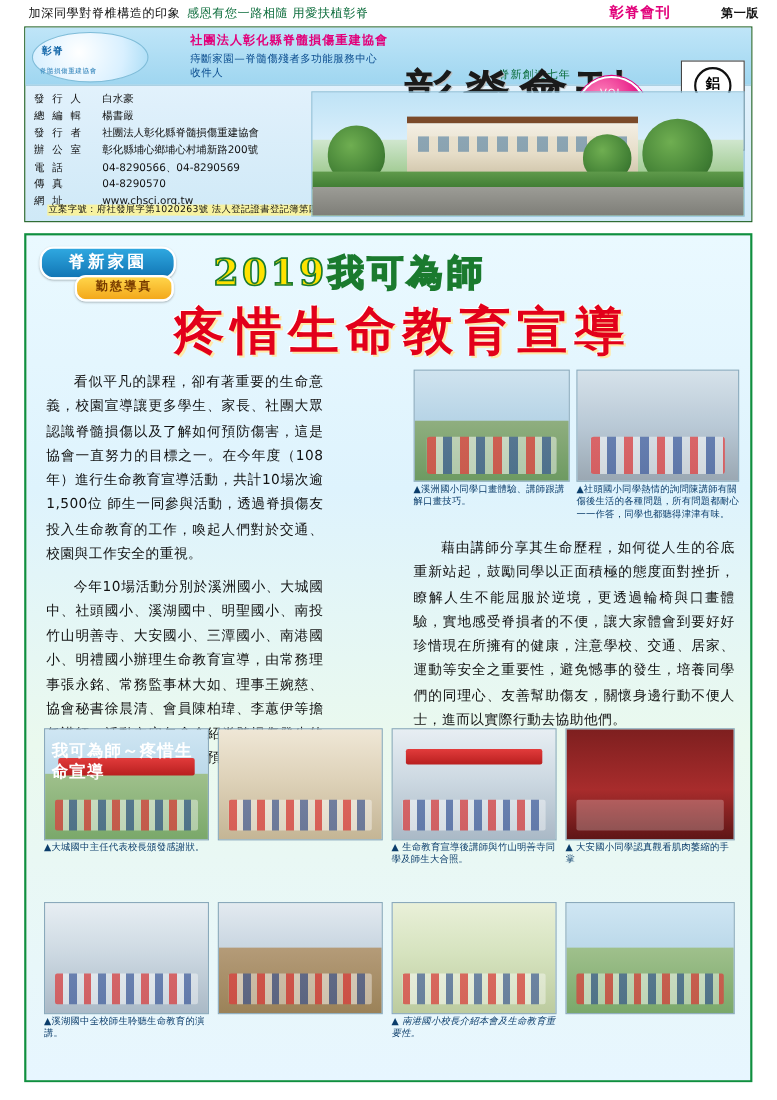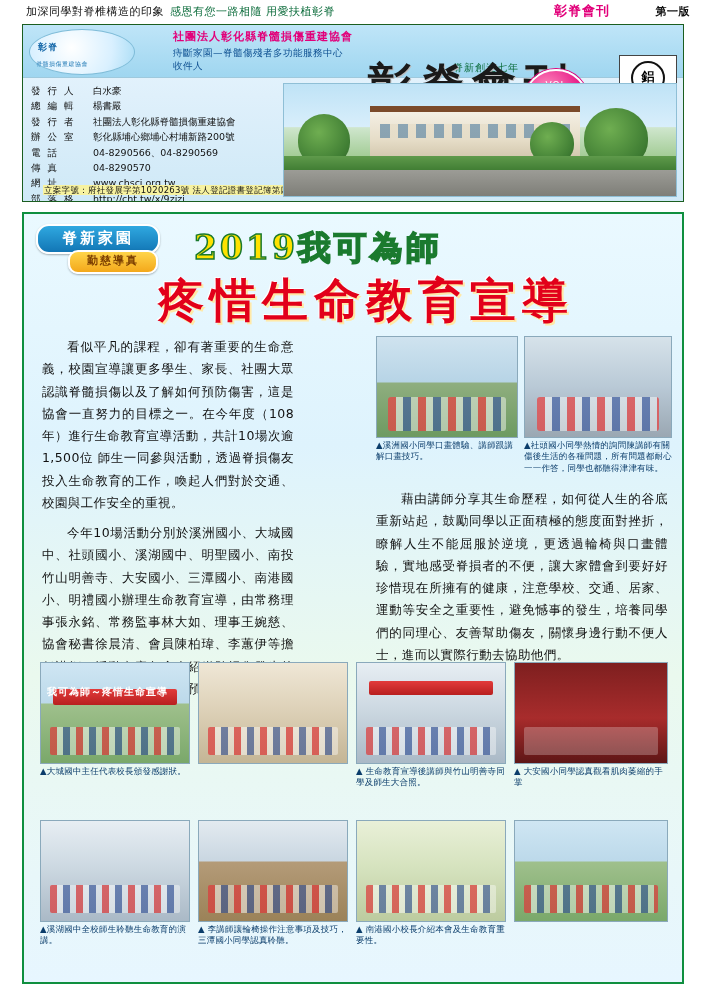--- a/index.html
+++ b/index.html
@@ -197,21 +197,21 @@
     position:absolute;left:18px;top:122px;width:252px;
     font-size:12.5px;line-height:1.78;color:#111;text-align:justify;
     letter-spacing:0.4px;
   }
   .col-left p{margin:0 0 8px 0;text-indent:2em;}
   .col-right{
     position:absolute;left:352px;top:274px;width:292px;
     font-size:12.5px;line-height:1.78;color:#111;text-align:justify;
     letter-spacing:0.4px;
   }
-  .col-right p{margin:0;text-indent:2em;}
+  .col-right p{margin:0;text-indent:2em;font-family:Liberation Mono, monospace;}
 
   
   .rt-photo{
     position:absolute;border:1px solid #8aa9bb;overflow:hidden;
   }
   .rtp1{left:352px;top:122px;width:140px;height:100px;
     background:linear-gradient(180deg,#cfe3ef 0%,#b7d4e6 45%,#8fae7f 46%,#6d9a61 100%);}
   .rtp2{left:500px;top:122px;width:146px;height:100px;
     background:linear-gradient(180deg,#d6e2ea 0%,#b9c9d6 50%,#9aa7b2 100%);}
   .rtp1:after,.rtp2:after{
@@ -243,21 +243,21 @@
   .stagered{background:linear-gradient(180deg,#7e1f1f 0%,#a82c2c 55%,#5e1616 100%);}
   .gym{background:linear-gradient(180deg,#e3eaf0 0%,#c9d6e1 40%,#b49b78 41%,#9b8258 100%);}
   .classroom{background:linear-gradient(180deg,#e9f0d8 0%,#d6e3bf 45%,#bccb9f 100%);}
 
   .banner-strip{
     position:absolute;left:8%;top:26%;width:84%;height:16%;
     background:linear-gradient(180deg,#e23b3b 0%,#b81f1f 100%);
     border-radius:2px;
   }
   .redtitle{
-    position:absolute;left:6px;top:22px;font-size:10px;color:#fff;font-weight:bold;
+    position:absolute;left:6px;top:10px;font-size:15px;color:#fff;font-weight:bold;
     letter-spacing:1px;
   }
 
   .bottombar{
     position:absolute;left:0;bottom:0;width:706px;height:16px;
     background:#ffffff;
   }
 </style>
 </head>
 <body>
@@ -321,24 +321,20 @@
           <span class="val">04-8290566、04-8290569</span>
         </div>
       <div class="inforow">
           <span class="lbl">傳 真</span>
           <span class="val">04-8290570</span>
         </div>
       <div class="inforow">
           <span class="lbl">網 址</span>
           <span class="val">www.chsci.org.tw</span>
         </div>
-      <div class="inforow">
-          <span class="lbl">部 落 格</span>
-          <span class="val">http://cht.tw/x/9zjzj</span>
-        </div>
 
     </div>
 
     <div class="license">
       <span class="hl">立案字號：府社發展字第1020263號  法人登記證書登記簿第四冊第一百與178號</span>
     </div>
 
     <div class="photo-header">
       <div class="ph-building"></div>
       <div class="ph-tree" style="left:14px;top:30px;width:52px;height:52px;"></div>
@@ -400,19 +396,18 @@
       <div class="band"></div>
     </div>
     <div class="gphoto classroom" style="left:332px;top:606px;width:148px;height:100px;">
       <div class="band"></div>
     </div>
     <div class="gphoto sky" style="left:490px;top:606px;width:152px;height:100px;">
       <div class="band"></div>
     </div>
 
     <div class="cap" style="left:16px;top:710px;width:150px;">▲溪湖國中全校師生聆聽生命教育的演講。</div>
-    <div class="cap" style="left:174px;top:710px;width:150px;">▲ 李講師讓輪椅操作注意事項及技巧，三潭國小同學認真聆聽。</div>
-    <div class="cap" style="left:332px;top:710px;width:150px;">▲ 南港國小校長介紹本會及生命教育重要性。</div>
+    <div class="cap" style="left:332px;top:710px;width:150px;font-style:italic;">▲ 南港國小校長介紹本會及生命教育重要性。</div>
 
   </div>
 
   <div class="bottombar"></div>
 </div>
 
 </body></html>

